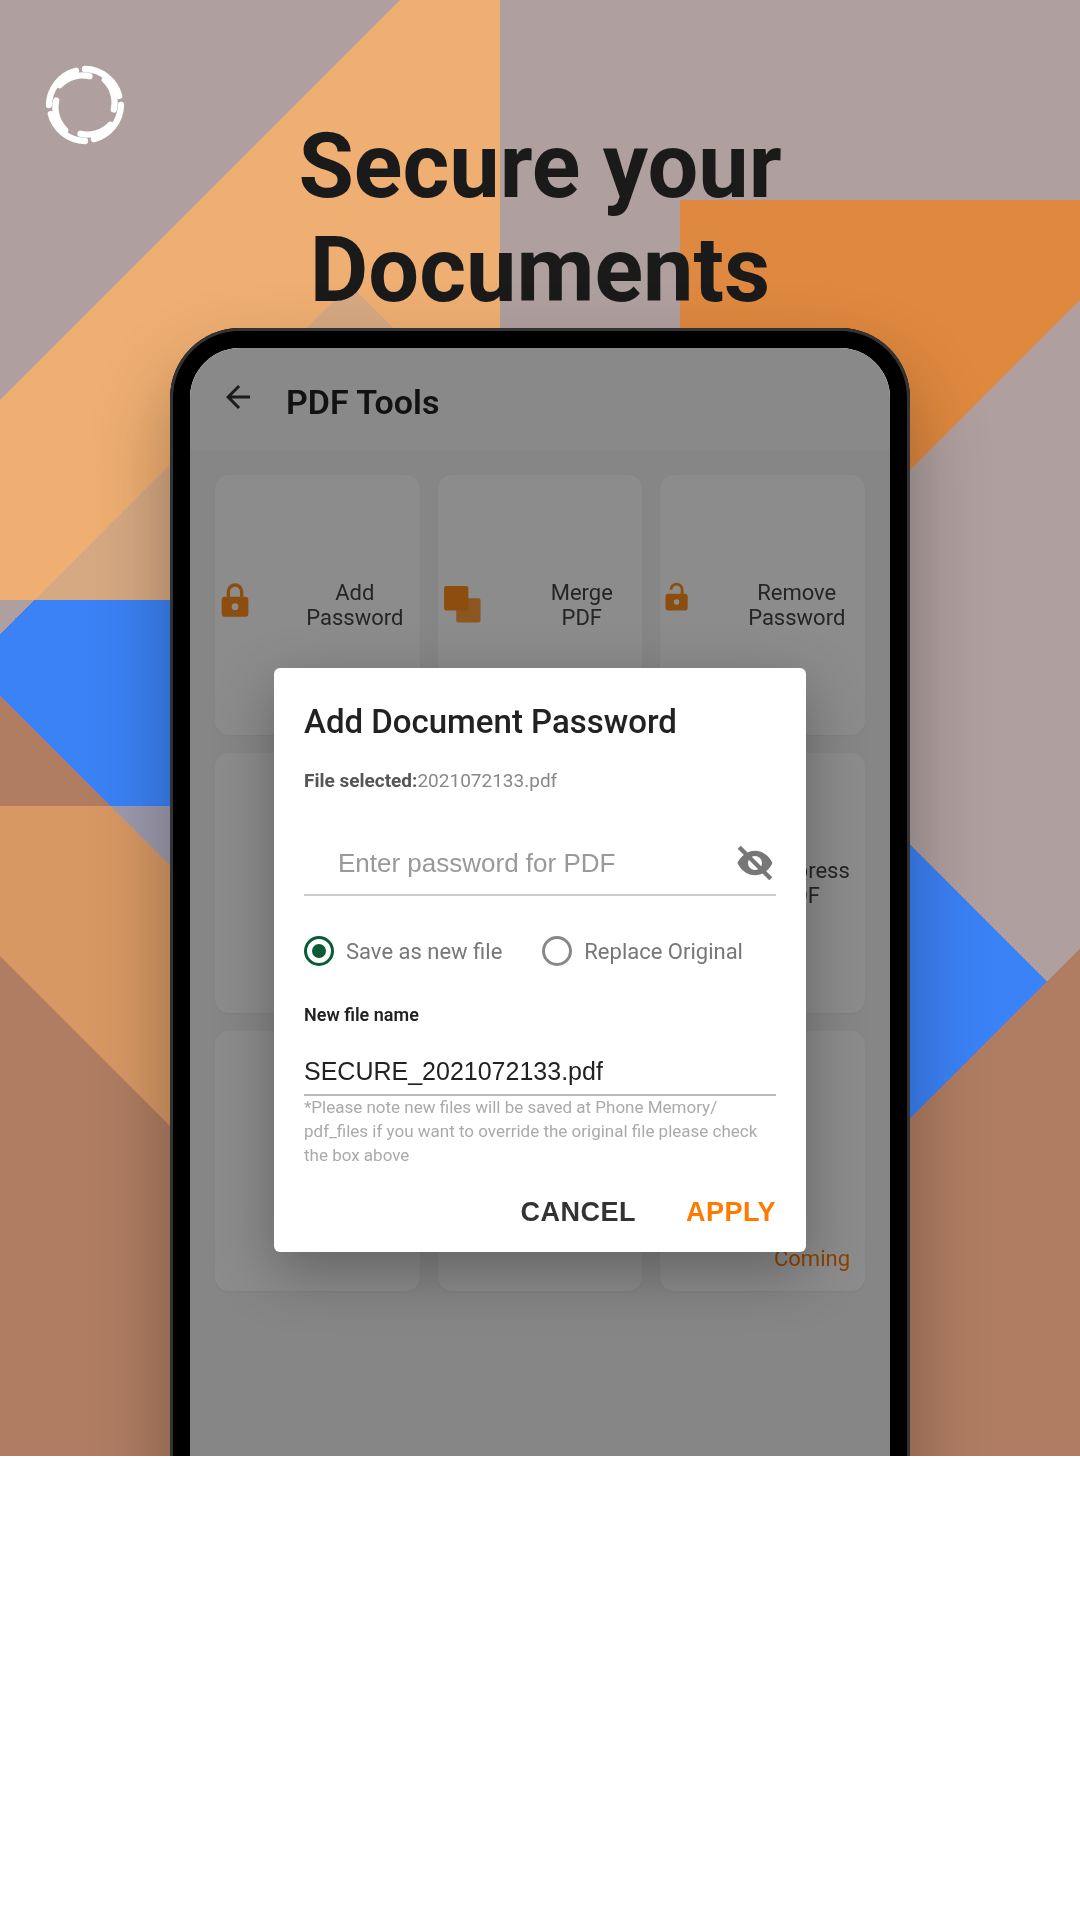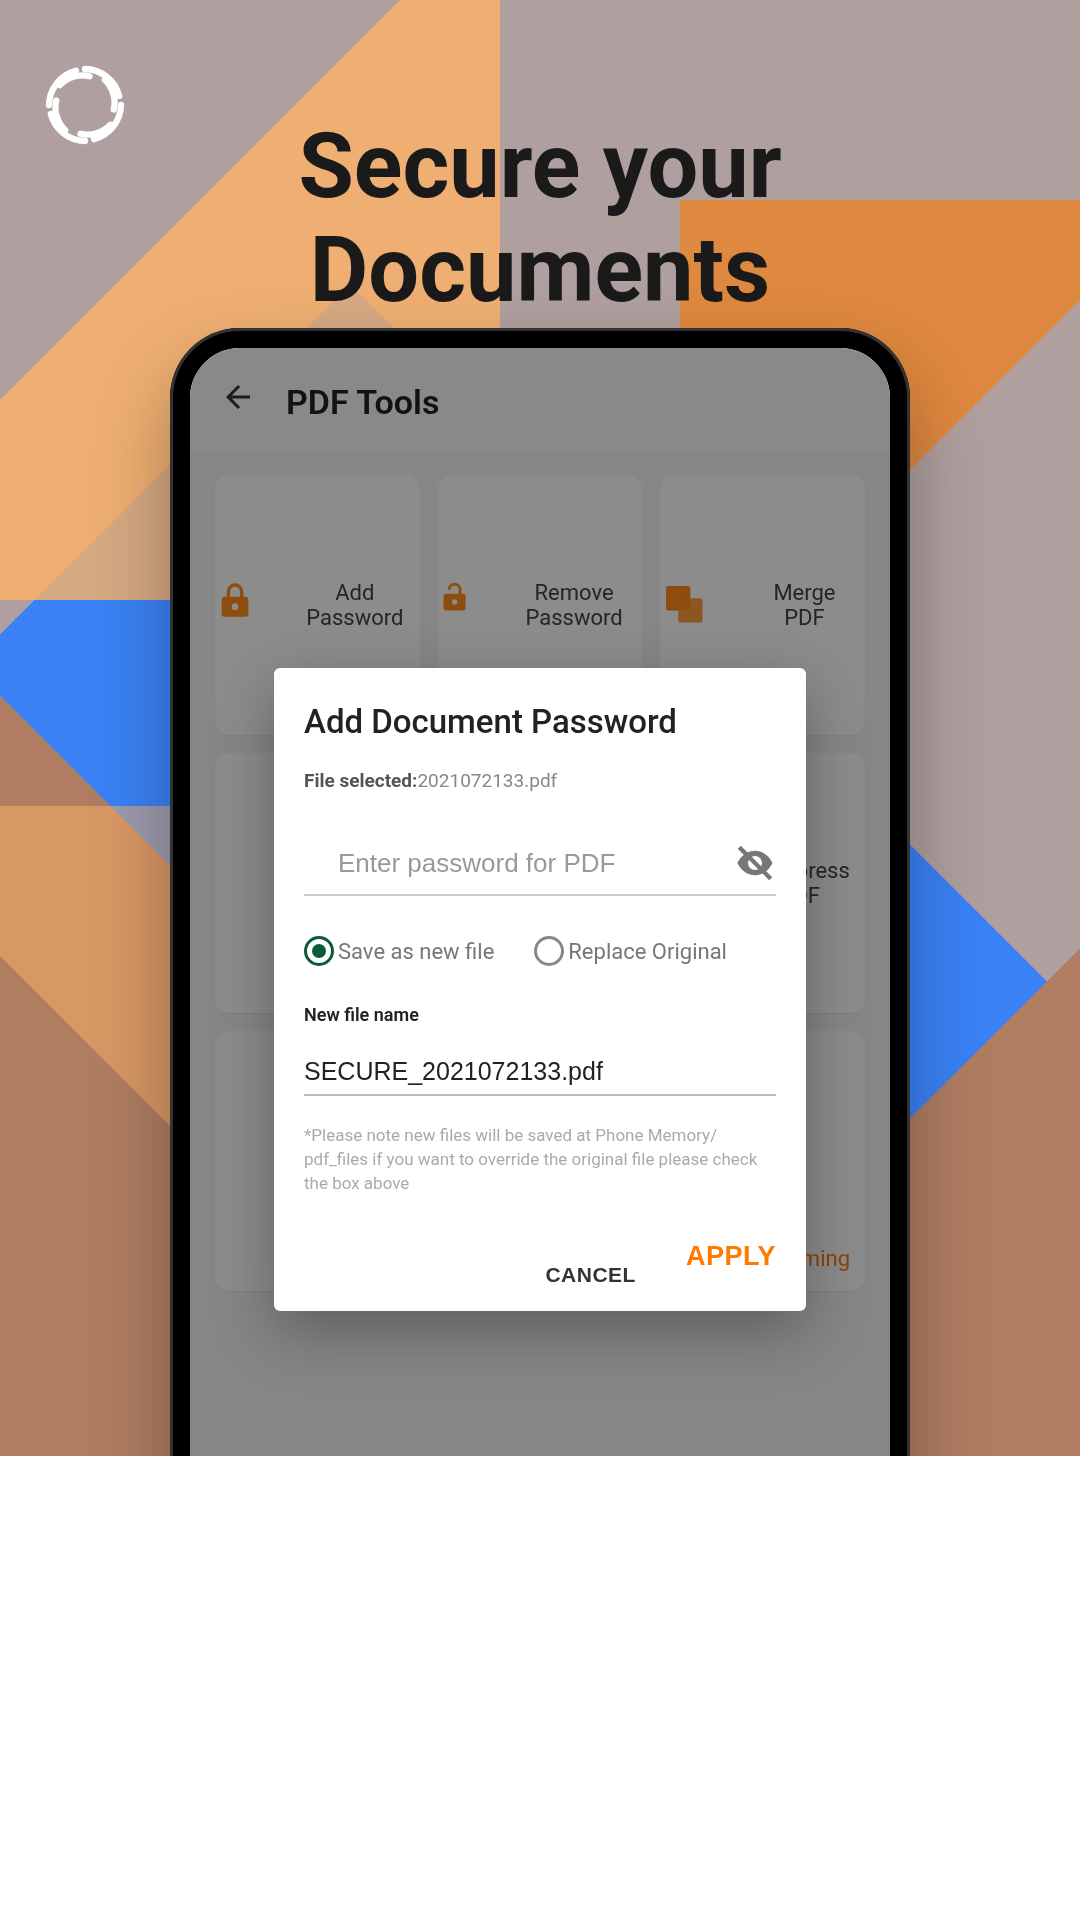--- a/index.html
+++ b/index.html
@@ -154,21 +154,21 @@
     margin-left: 34px;
   }
   .pw-input::placeholder { color: #999; }
   .eye-icon { width: 42px; height: 42px; color: #777; }
   
   .radio-row {
     display: flex;
     gap: 40px;
     margin-bottom: 38px;
   }
-  .radio-item { display: flex; align-items: center; gap: 4px; }
+  .radio-item { display: flex; align-items: center; gap: 12px; }
   .radio {
     width: 30px; height: 30px;
     border-radius: 50%;
     border: 3px solid #888;
     display: flex;
     align-items: center;
     justify-content: center;
   }
   .radio.selected { border-color: #0a5c36; }
   .radio.selected::after {
@@ -181,31 +181,30 @@
   
   .field-label { font-size: 18px; font-weight: 600; color: #222; margin-bottom: 32px; }
   .filename-input {
     width: 100%;
     border: none;
     border-bottom: 2px solid #bbb;
     font-size: 25px;
     padding-bottom: 8px;
     outline: none;
     color: #222;
-    margin-bottom: 28px;
   }
   
   .note { font-size: 17px; color: #aaa; line-height: 1.4; margin-bottom: 30px; }
   
   .dialog-actions {
     display: flex;
     justify-content: flex-end;
     gap: 50px;
   }
-  .btn-cancel { font-size: 21px; font-weight: 600; color: #333; background: none; border: none; letter-spacing: 0.5px; margin-top: 38px; }
+  .btn-cancel { font-size: 27px; font-weight: 600; color: #333; background: none; border: none; letter-spacing: 0.5px; }
   .btn-apply { font-size: 27px; font-weight: 700; color: #ff7a00; background: none; border: none; letter-spacing: 0.5px; }
 </style>
 </head>
 <body>
 
 <div class="bg">
   <div class="bg-tri tri1"></div>
   <div class="bg-tri tri2"></div>
   <div class="bg-tri tri3"></div>
   <div class="bg-tri tri4"></div>
@@ -248,33 +247,33 @@
           <span class="tool-icon">
             <svg viewBox="0 0 24 24">
                 <path fill="#ff8c1a" d="M12 2a5 5 0 0 0-5 5v3H6a2 2 0 0 0-2 2v8a2 2 0 0 0 2 2h12a2 2 0 0 0 2-2v-8a2 2 0 0 0-2-2h-1V7a5 5 0 0 0-5-5zm-3 5a3 3 0 1 1 6 0v3H9V7zm3 7a2 2 0 1 1 0 4 2 2 0 0 1 0-4z"></path>
               </svg>
           </span>
           <span class="tool-label">Add Password</span>
         </div>
         <div class="tool-card">
           <span class="tool-icon">
             <svg viewBox="0 0 24 24">
-                <path fill="#ff8c1a" d="M12 2a5 5 0 0 0-5 5h2a3 3 0 1 1 6 0v3H6a2 2 0 0 0-2 2v8a2 2 0 0 0 2 2h12a2 2 0 0 0 2-2v-8a2 2 0 0 0-2-2h-1V7a5 5 0 0 0-5-5zm0 12a2 2 0 1 1 0 4 2 2 0 0 1 0-4z"></path>
-              </svg>
-          </span>
-          <span class="tool-label">Remove Password</span>
-        </div>
-        <div class="tool-card">
-          <span class="tool-icon">
-            <svg viewBox="0 0 24 24">
                 <rect x="3" y="3" width="12" height="12" rx="1" fill="#ff8c1a"></rect>
                 <rect x="9" y="9" width="12" height="12" rx="1" fill="#ff8c1a" opacity="0.85"></rect>
               </svg>
           </span>
           <span class="tool-label">Merge PDF</span>
+        </div>
+        <div class="tool-card">
+          <span class="tool-icon">
+            <svg viewBox="0 0 24 24">
+                <path fill="#ff8c1a" d="M12 2a5 5 0 0 0-5 5h2a3 3 0 1 1 6 0v3H6a2 2 0 0 0-2 2v8a2 2 0 0 0 2 2h12a2 2 0 0 0 2-2v-8a2 2 0 0 0-2-2h-1V7a5 5 0 0 0-5-5zm0 12a2 2 0 1 1 0 4 2 2 0 0 1 0-4z"></path>
+              </svg>
+          </span>
+          <span class="tool-label">Remove Password</span>
         </div>
 
         <div class="tool-card">
           <span class="tool-icon"></span>
           <span class="tool-label">Reorder Pages</span>
         </div>
         <div class="tool-card">
           <span class="tool-icon"></span>
           <span class="tool-label">Split PDF</span>
         </div>

